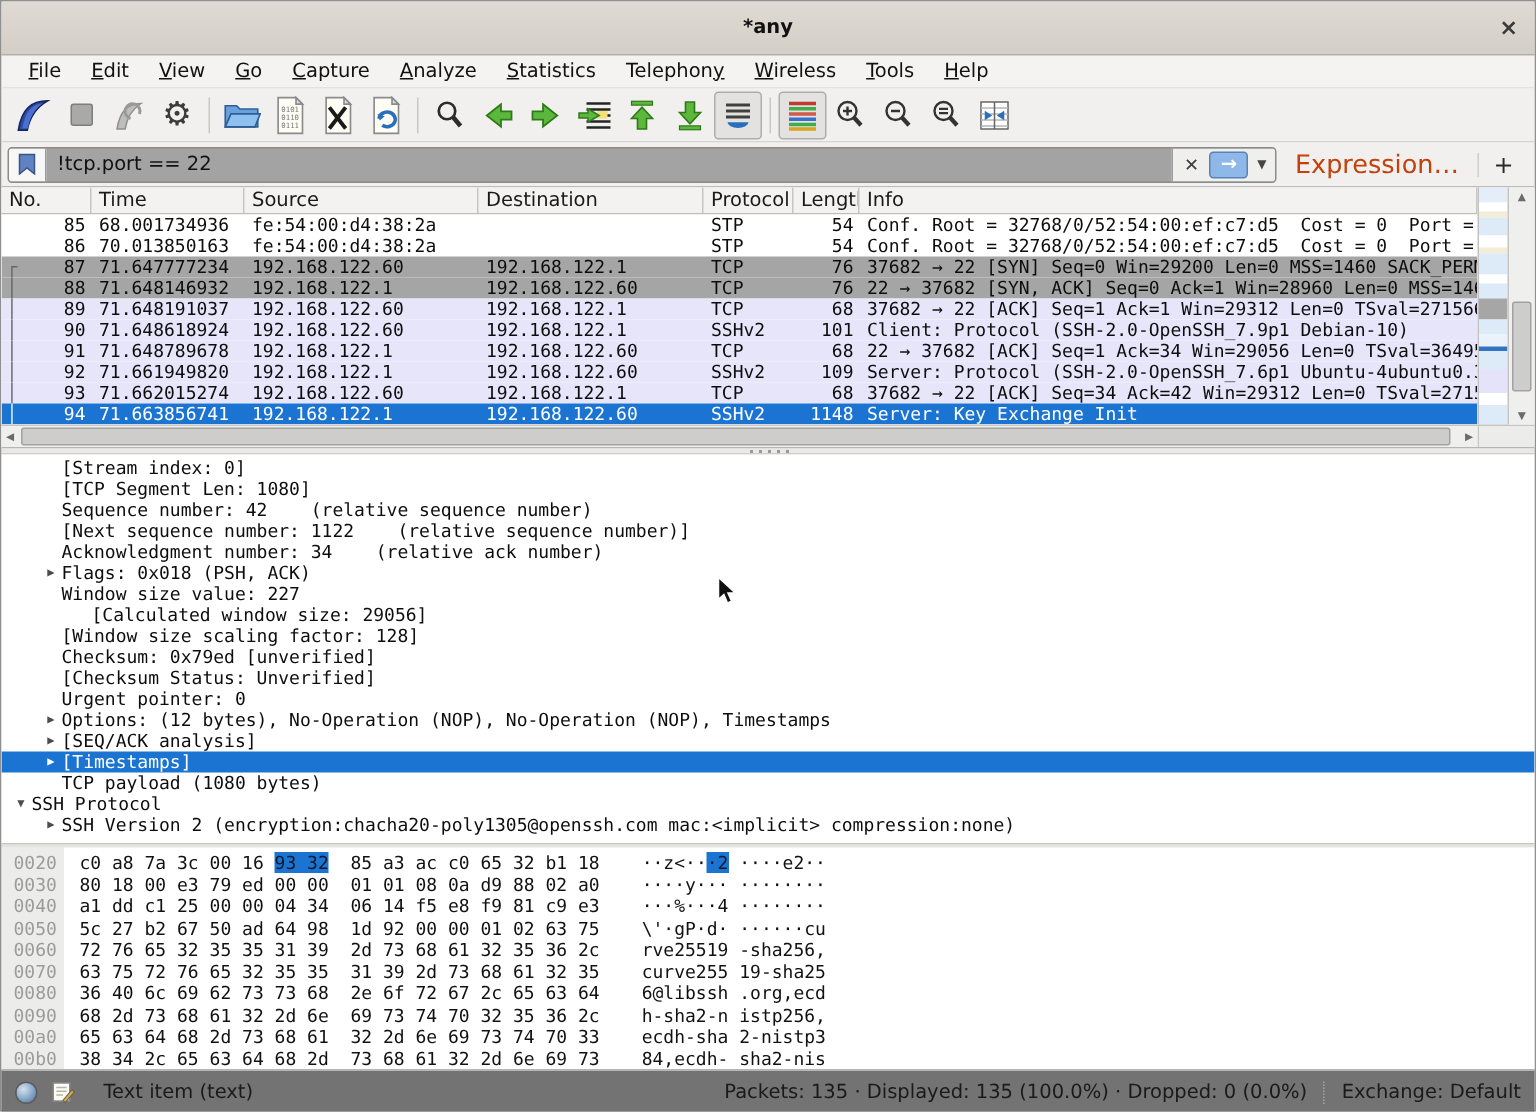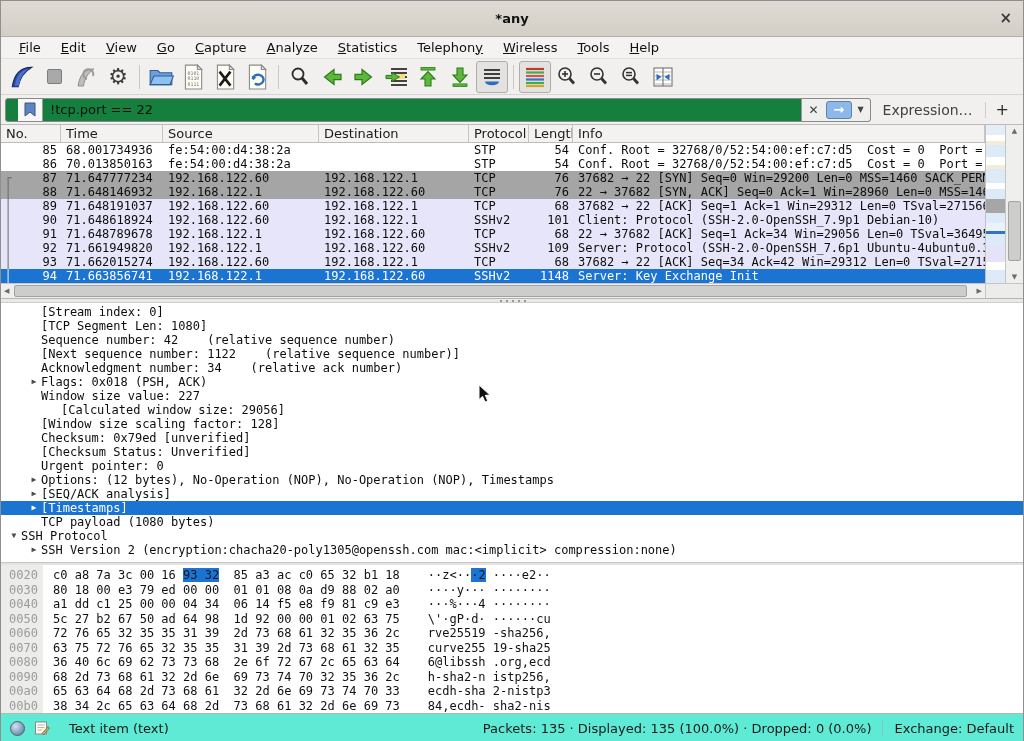--- a/index.html
+++ b/index.html
@@ -18,28 +18,28 @@
 
   
   .toolbar { height:36px; flex:0 0 36px; background:#f1f0ee; display:flex; align-items:center; padding-left:5px; border-bottom:1px solid #d6d5d3; }
   .tb-btn { width:32px; height:32px; display:flex; align-items:center; justify-content:center; flex:0 0 auto; }
   .tb-btn.pressed { background:#e3e2e0; border:1px solid #aeadaa; border-radius:3px; }
   .tb-sep { width:1px; height:24px; background:#c9c8c6; margin:0 5px; flex:0 0 1px; }
   .gear-glyph { font-size:22px; color:#3c3c3c; line-height:22px; }
 
   
   .filterbar { height:30px; flex:0 0 30px; background:#f1f0ee; display:flex; align-items:center; padding:0 6px 0 4px; border-bottom:1px solid #bcbbb9; gap:6px; }
-  .filter-box { flex:1; height:24px; border:1px solid #8a8a8a; border-radius:3px; background:#15803d; display:flex; align-items:center; overflow:hidden;padding-left:12px; }
+  .filter-box { flex:1; height:24px; border:1px solid #8a8a8a; border-radius:3px; background:#a3a3a3; display:flex; align-items:center; overflow:hidden; }
   .bookmark-seg { width:25px; height:100%; background:#f7f7f7; border-right:1px solid #9b9b9b; display:flex; align-items:center; justify-content:center; flex:0 0 25px; }
   .filter-input { flex:1; height:100%; border:none; outline:none; background:transparent; font-family:"DejaVu Sans", sans-serif; font-size:13px; color:#111; padding-left:7px; }
   .filter-btn-group { display:flex; align-items:center; height:100%; background:#efefee; border-left:1px solid #9b9b9b; padding:0 2px; gap:2px; flex:0 0 auto; }
   .clear-btn { width:20px; height:18px; display:flex; align-items:center; justify-content:center; font-size:12px; font-weight:bold; color:#3d3d3d; }
   .apply-btn { width:26px; height:18px; background:#8db8e8; border:1px solid #5a83b5; border-radius:3px; color:#fff; font-weight:bold; font-size:13px; display:flex; align-items:center; justify-content:center; line-height:14px; }
   .filter-dd { width:14px; height:18px; display:flex; align-items:center; justify-content:center; font-size:8px; color:#444; }
-  .expression-btn { font-size:14px; color:#404040; padding:0 6px; white-space:nowrap; }
+  .expression-btn { font-size:17px; color:#c2410c; padding:0 6px; white-space:nowrap; }
   .fb-sep { width:1px; height:16px; background:#cfcecd; }
   .add-filter-btn { font-size:16px; color:#2a2a2a; padding:0 8px 0 4px; }
 
   
   .packet-list { height:174px; flex:0 0 174px; display:flex; flex-direction:column; background:#fff; border-bottom:1px solid #b7b6b4; }
   .pl-main { flex:1; display:flex; min-height:0; }
   .pl-table { flex:1; display:flex; flex-direction:column; overflow:hidden; }
   .pl-header { height:18px; flex:0 0 18px; display:flex; background:#f3f2f1; border-bottom:1px solid #bdbcba; font-size:13px; color:#1a1a1a; }
   .pl-h-cell { border-right:1px solid #c6c5c3; padding:0 0 0 5px; white-space:nowrap; overflow:hidden; line-height:17px; }
   .pl-rows { flex:1; overflow:hidden; background:#fff; }
@@ -88,21 +88,21 @@
 
   
   .hex-pane { height:148px; flex:0 0 148px; background:linear-gradient(90deg, #ececeb 0px, #ececeb 42px, #ffffff 42px); overflow:hidden; padding-top:3px; }
   .hex-row { height:14.5px; display:flex; font-family:"DejaVu Sans Mono", monospace; font-size:12px; line-height:14px; white-space:pre; }
   .hex-off { width:42px; flex:0 0 42px; color:#9b9b9b; padding-left:8px; }
   .hex-bytes { padding-left:10px; color:#111; }
   .hex-ascii { padding-left:28px; color:#111; }
   .hl { background:#1b74d1; color:#0f172a; }
 
   
-  .statusbar { height:29px; flex:0 0 29px; background:#5eead4; border-top:1px solid #b7b6b4; display:flex; font-size:13px; color:#1a1a1a; }
+  .statusbar { height:29px; flex:0 0 29px; background:#737373; border-top:1px solid #b7b6b4; display:flex; font-size:13px; color:#1a1a1a; }
   .sb-left { display:flex; align-items:center; gap:9px; padding-left:9px; flex:1; }
   .sb-item-label { margin-left:10px; }
   .expert-dot { width:15px; height:15px; border-radius:50%; background:radial-gradient(circle at 35% 32%, #d4e2ef, #7d9fc4 60%, #53718f); border:1px solid #5c5c5c; }
   .sb-sep { width:1px; height:15px; border-left:1px dotted #a5a4a2; margin:0 11px; }
   .sb-right { display:flex; align-items:center; padding-right:9px; }
 
   
   .cursor { position:absolute; left:478px; top:384px; z-index:50; pointer-events:none; }
 </style>
 </head>

